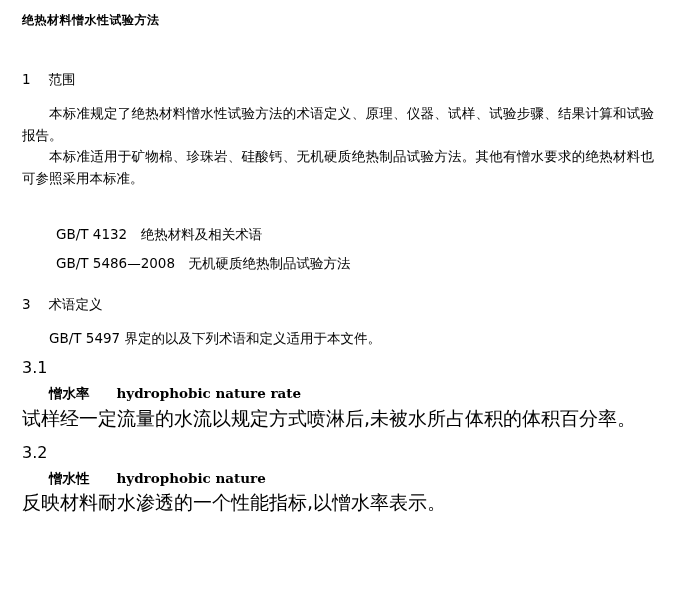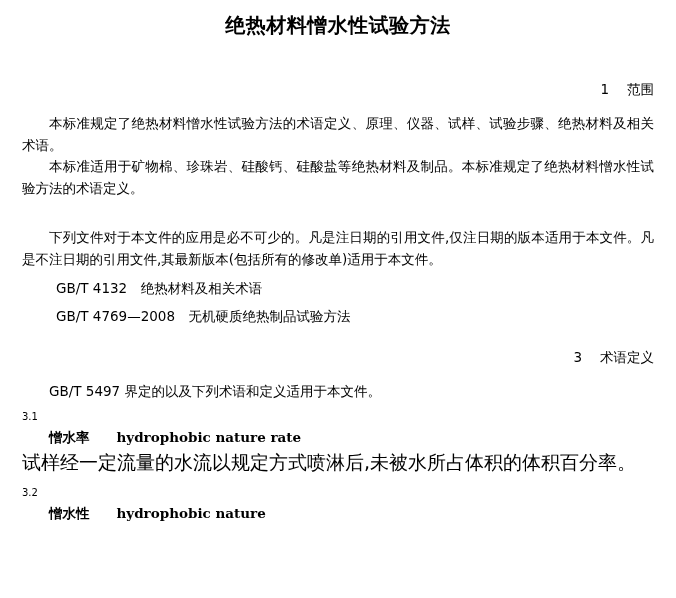--- a/index.html
+++ b/index.html
@@ -15,34 +15,32 @@
     overflow: hidden;
   }
   .page {
     position: relative;
     width: 676px;
     height: 598px;
     box-sizing: border-box;
     padding: 0 22px;
   }
   .doc-title {
-    text-align: center;
-    font-size: 20px;
+    font-size: 12px;
     font-weight: bold;
     letter-spacing: 0.5px;
     margin-top: 12px;
     margin-bottom: 0;
     font-family: "DejaVu Sans", "Liberation Sans", sans-serif;
   }
   .section-head {
     font-size: 13.5px;
     font-weight: normal;
     margin: 0;
     white-space: pre;
-    text-align: right;
   }
   .sec-num-gap {
     display: inline-block;
     width: 18px;
   }
   .para {
     font-size: 13.5px;
     line-height: 1.6;
     margin: 0;
     text-align: justify;
@@ -51,21 +49,21 @@
     text-indent: 27px;
   }
   .ref-line {
     font-size: 13.5px;
     line-height: 1.6;
     margin: 7px;
     text-indent: 27px;
     white-space: pre;
   }
   .sub-num {
-    font-size: 10px;
+    font-size: 16px;
     margin: 0;
     line-height: 1.5;
   }
   .term-line {
     font-size: 13.5px;
     margin: 0;
     line-height: 1.55;
     text-indent: 27px;
     white-space: pre;
     font-weight: bold;
@@ -92,31 +90,30 @@
 <div class="page">
 
   <h1 class="doc-title">绝热材料憎水性试验方法</h1>
 
   <div class="sp-title"></div>
 
   <p class="section-head"><span>1</span><span class="sec-num-gap"></span><span>范围</span></p>
 
   <div class="sp-sec"></div>
 
-  <p class="para indent">本标准规定了绝热材料憎水性试验方法的术语定义、原理、仪器、试样、试验步骤、绝热材料及相关术语。</p>
-  <p class="para indent">本标准适用于矿物棉、珍珠岩、硅酸钙、硅酸盐等绝热材料及制品。本标准规定了绝热材料憎水性试验方法的术语定义。</p>
+  <p class="para indent">本标准规定了绝热材料憎水性试验方法的术语定义、原理、仪器、试样、试验步骤、结果计算和试验报告。</p>
+  <p class="para indent">本标准适用于矿物棉、珍珠岩、硅酸钙、无机硬质绝热制品试验方法。其他有憎水要求的绝热材料也可参照采用本标准。</p>
 
   <div class="sp-sec"></div>
 
 
   <div class="sp-sec"></div>
 
-  <p class="para indent">下列文件对于本文件的应用是必不可少的。凡是注日期的引用文件,仅注日期的版本适用于本文件。凡是不注日期的引用文件,其最新版本(包括所有的修改单)适用于本文件。</p>
   <p class="ref-line">GB/T 4132　绝热材料及相关术语</p>
-  <p class="ref-line">GB/T 4769—2008　无机硬质绝热制品试验方法</p>
+  <p class="ref-line">GB/T 5486—2008　无机硬质绝热制品试验方法</p>
 
   <div class="sp-sec"></div>
 
   <p class="section-head"><span>3</span><span class="sec-num-gap"></span><span>术语定义</span></p>
 
   <div class="sp-sec"></div>
 
   <p class="para indent">GB/T 5497 界定的以及下列术语和定义适用于本文件。</p>
 
   <div class="sp-small"></div>
@@ -124,14 +121,15 @@
   <p class="sub-num">3.1</p>
   <div class="sp-tiny"></div>
   <p class="term-line"><span>憎水率</span>　　<span class="term-en">hydrophobic nature rate</span></p>
   <p class="term-def">试样经一定流量的水流以规定方式喷淋后,未被水所占体积的体积百分率。</p>
 
   <div class="sp-small"></div>
 
   <p class="sub-num">3.2</p>
   <div class="sp-tiny"></div>
   <p class="term-line"><span>憎水性</span>　　<span class="term-en">hydrophobic nature</span></p>
+  <p class="term-def">反映材料耐水渗透的一个性能指标,以憎水率表示。</p>
 
 </div>
 
 </body></html>

